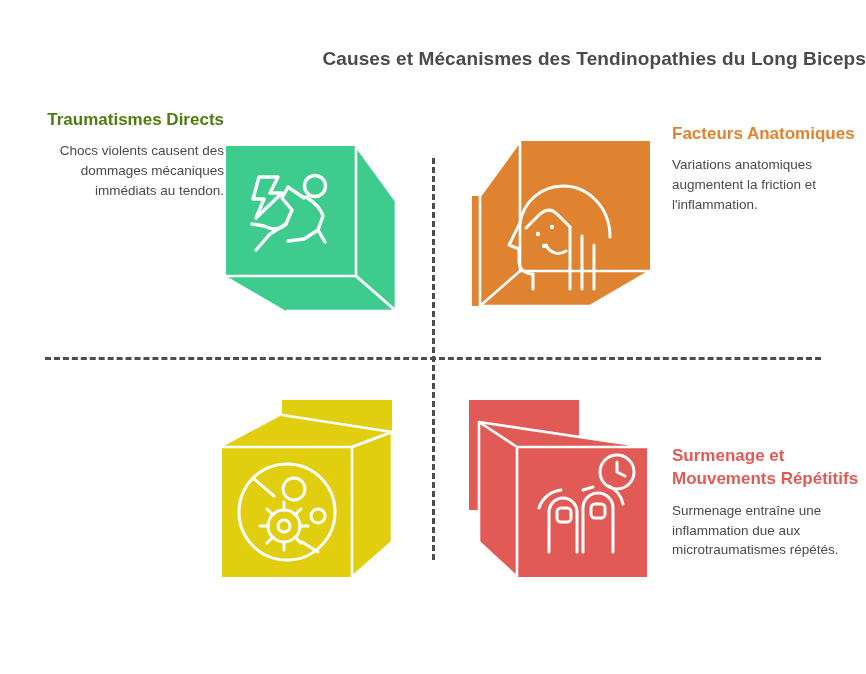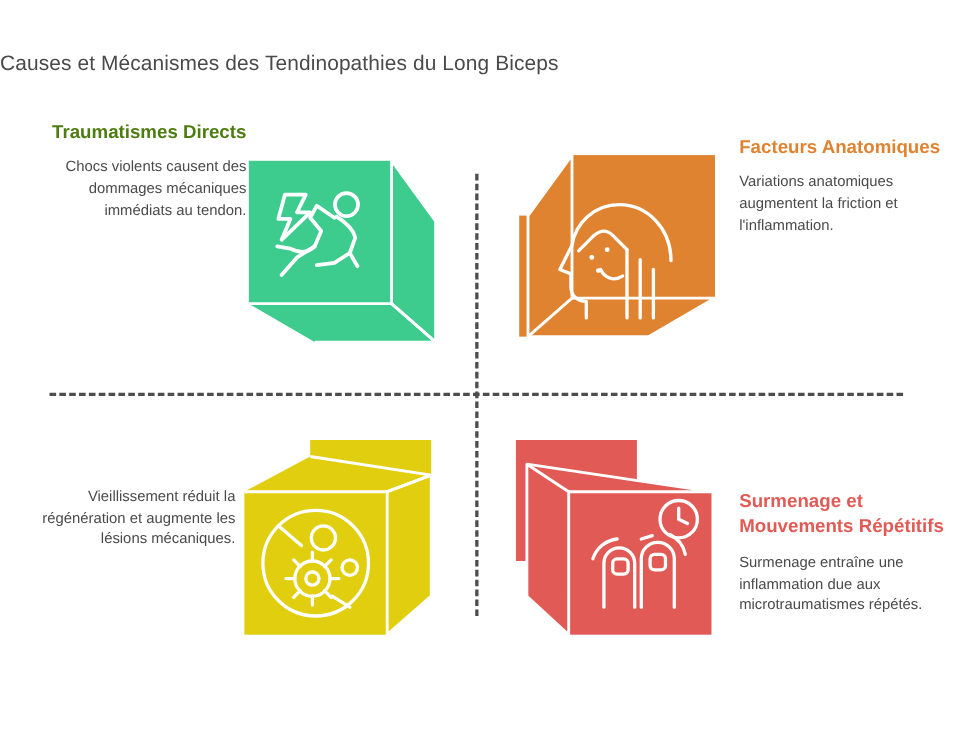--- a/index.html
+++ b/index.html
@@ -18,23 +18,23 @@
     background: #ffffff;
     overflow: hidden;
   }
 
   
   #page-title {
     position: absolute;
     left: 0;
     top: 48px;
     width: 866px;
-    text-align: left;
+    text-align: right;
     font-size: 19px;
-    font-weight: 400;
+    font-weight: 700;
     color: #4a4a4a;
     letter-spacing: 0.1px;
   }
 
   
   .divider-h {
     position: absolute;
     left: 45px;
     top: 357px;
     width: 776px;
@@ -169,21 +169,20 @@
         <path d="M84 104 C 88 112 96 115 104 110"></path>
 
         <circle cx="76" cy="93" r="2.2" fill="#ffffff" stroke="none"></circle>
         <circle cx="90" cy="86" r="2.2" fill="#ffffff" stroke="none"></circle>
         <circle cx="82" cy="105" r="2.2" fill="#ffffff" stroke="none"></circle>
       </g>
     </svg>
   </div>
 
   <div class="text-block align-right" id="tb-age">
-    <p class="body">Vieillissement réduit la régénération et augmente les lésions mécaniques.</p>
   </div>
 
   <div class="card-group" id="cg-yellow">
     <svg width="190" height="195" viewBox="0 0 190 195">
 
       <rect x="60" y="8" width="110" height="110" fill="#e0ce0f"></rect>
 
       <rect x="0" y="55" width="130" height="130" fill="#e0ce0f"></rect>
 
       <path d="M130 55 L130 185 L170 150 L170 40 Z" fill="#e0ce0f"></path>

